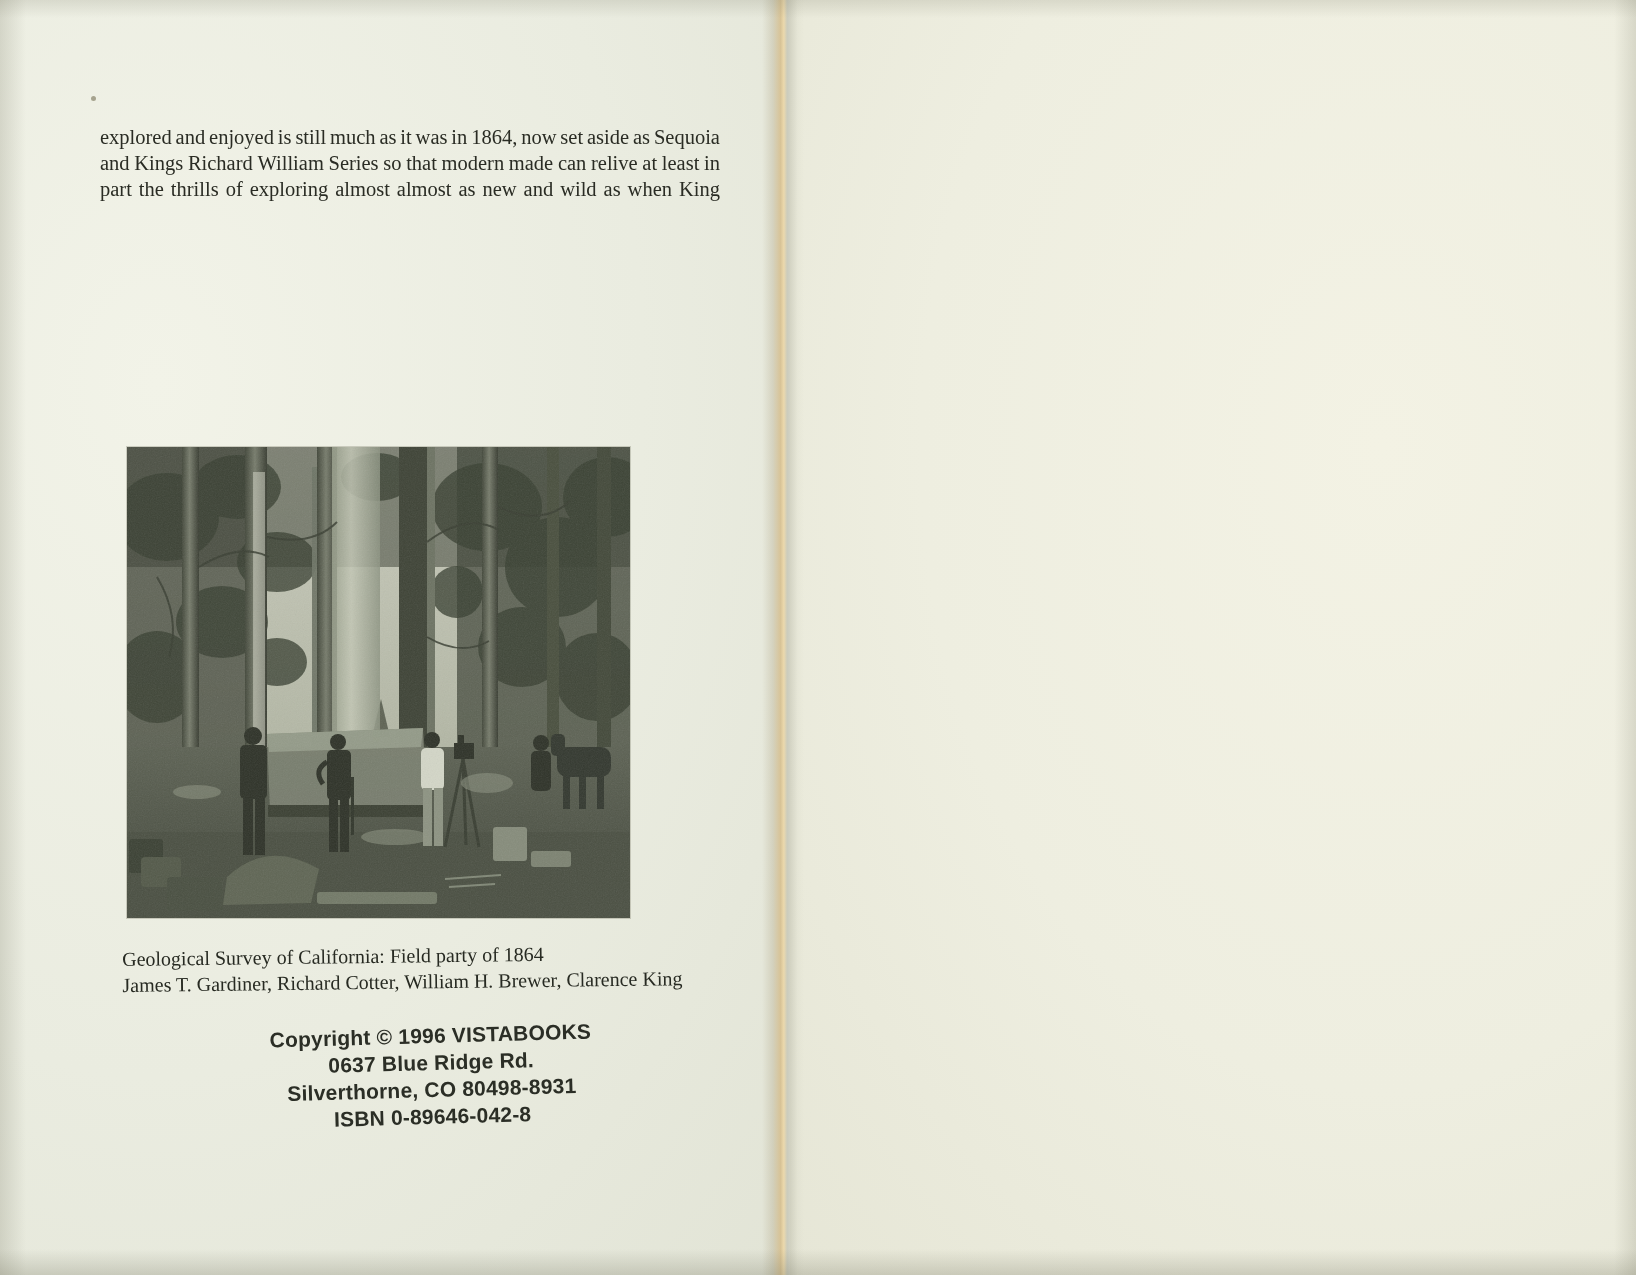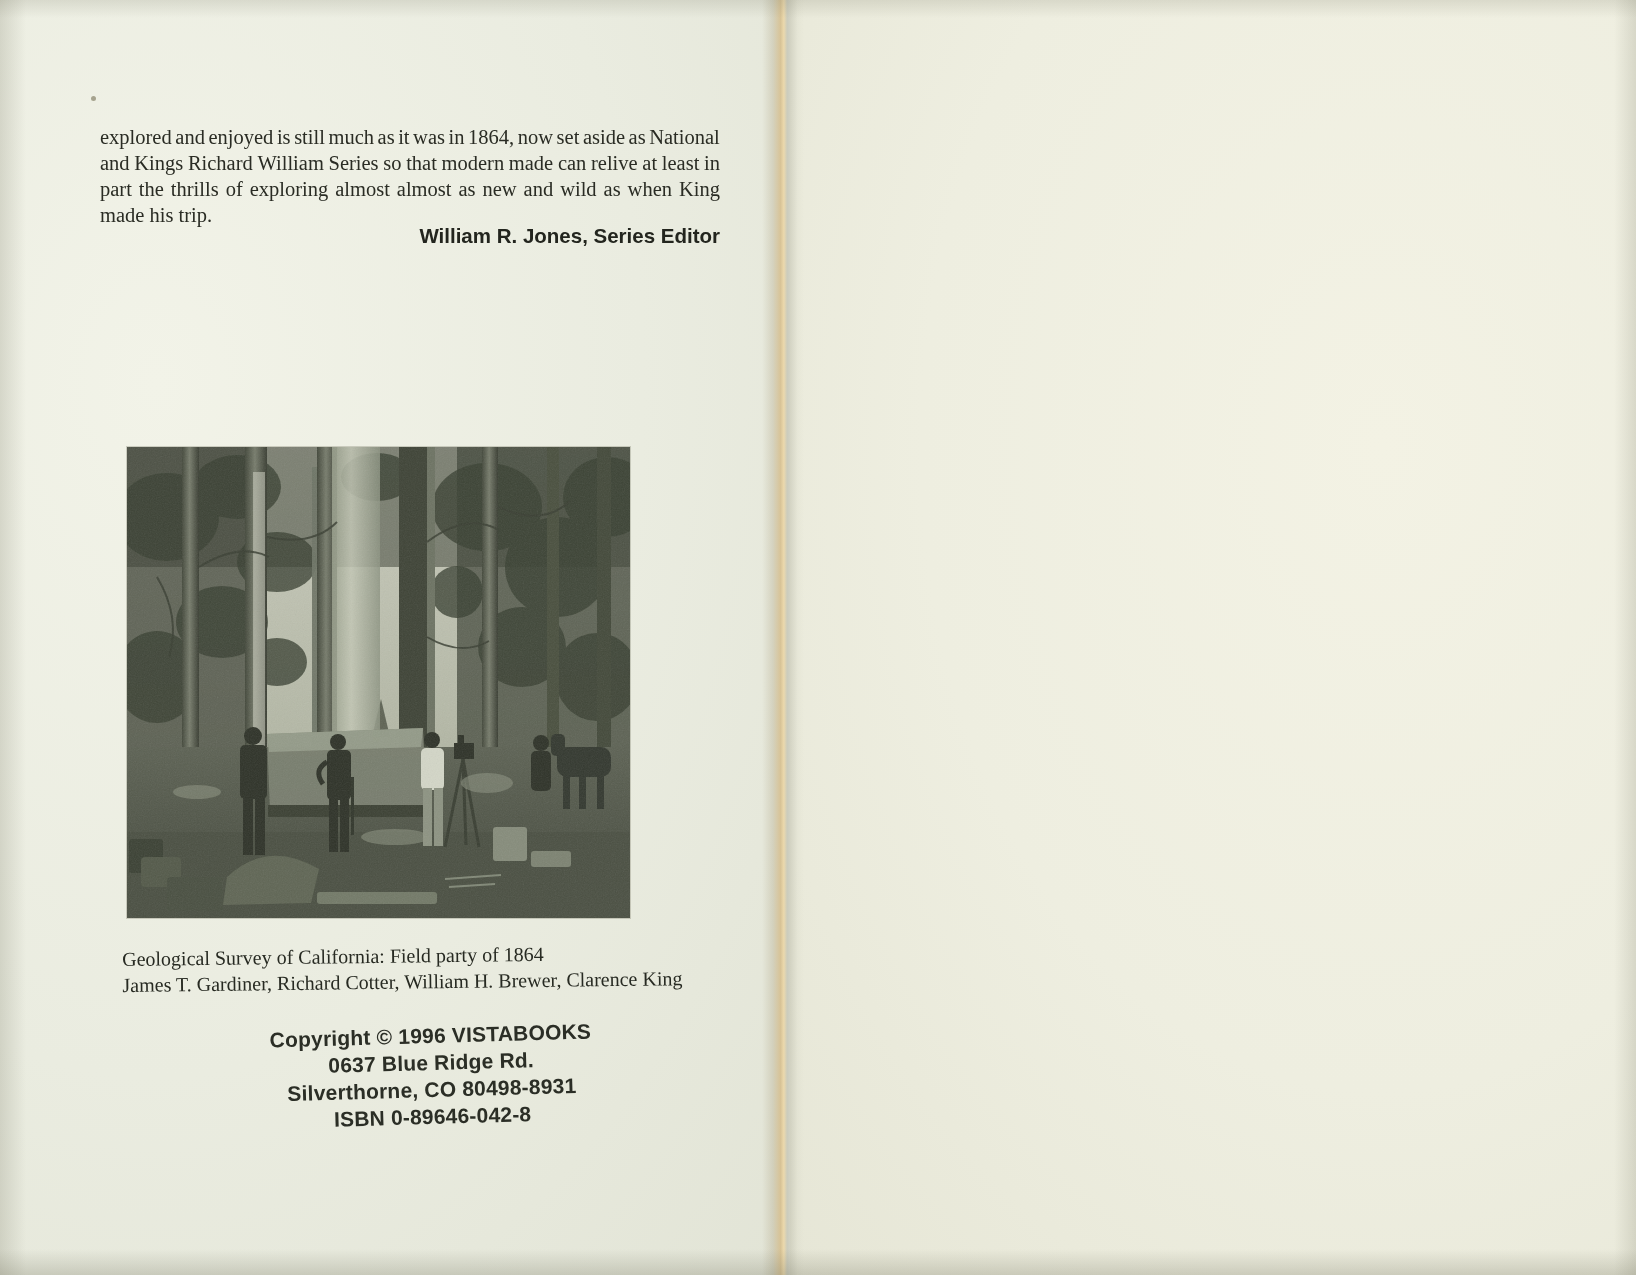--- a/index.html
+++ b/index.html
@@ -119,21 +119,21 @@
           <span>much</span>
           <span>as</span>
           <span>it</span>
           <span>was</span>
           <span>in</span>
           <span>1864,</span>
           <span>now</span>
           <span>set</span>
           <span>aside</span>
           <span>as</span>
-          <span>National</span>
+          <span>Sequoia</span>
         </span>
       <span class="ln justify">
           <span>and</span>
           <span>Kings</span>
           <span>Richard</span>
           <span>William</span>
           <span>Series</span>
           <span>so</span>
           <span>that</span>
           <span>modern</span>
@@ -153,24 +153,22 @@
           <span>almost</span>
           <span>almost</span>
           <span>as</span>
           <span>new</span>
           <span>and</span>
           <span>wild</span>
           <span>as</span>
           <span>when</span>
           <span>King</span>
         </span>
-      <span class="ln">made his trip.</span>
     </div>
 
-    <div class="editor-credit">William R. Jones, Series Editor</div>
 
     <div class="photo-wrap">
       <svg viewBox="0 0 503 471" preserveAspectRatio="none" aria-hidden="true">
         <defs>
           <linearGradient id="sky" x1="0" y1="0" x2="0" y2="1">
             <stop offset="0%" stop-color="#c9cbbc"></stop>
             <stop offset="60%" stop-color="#b4b8a6"></stop>
             <stop offset="100%" stop-color="#9aa08d"></stop>
           </linearGradient>
           <linearGradient id="ground" x1="0" y1="0" x2="0" y2="1">

